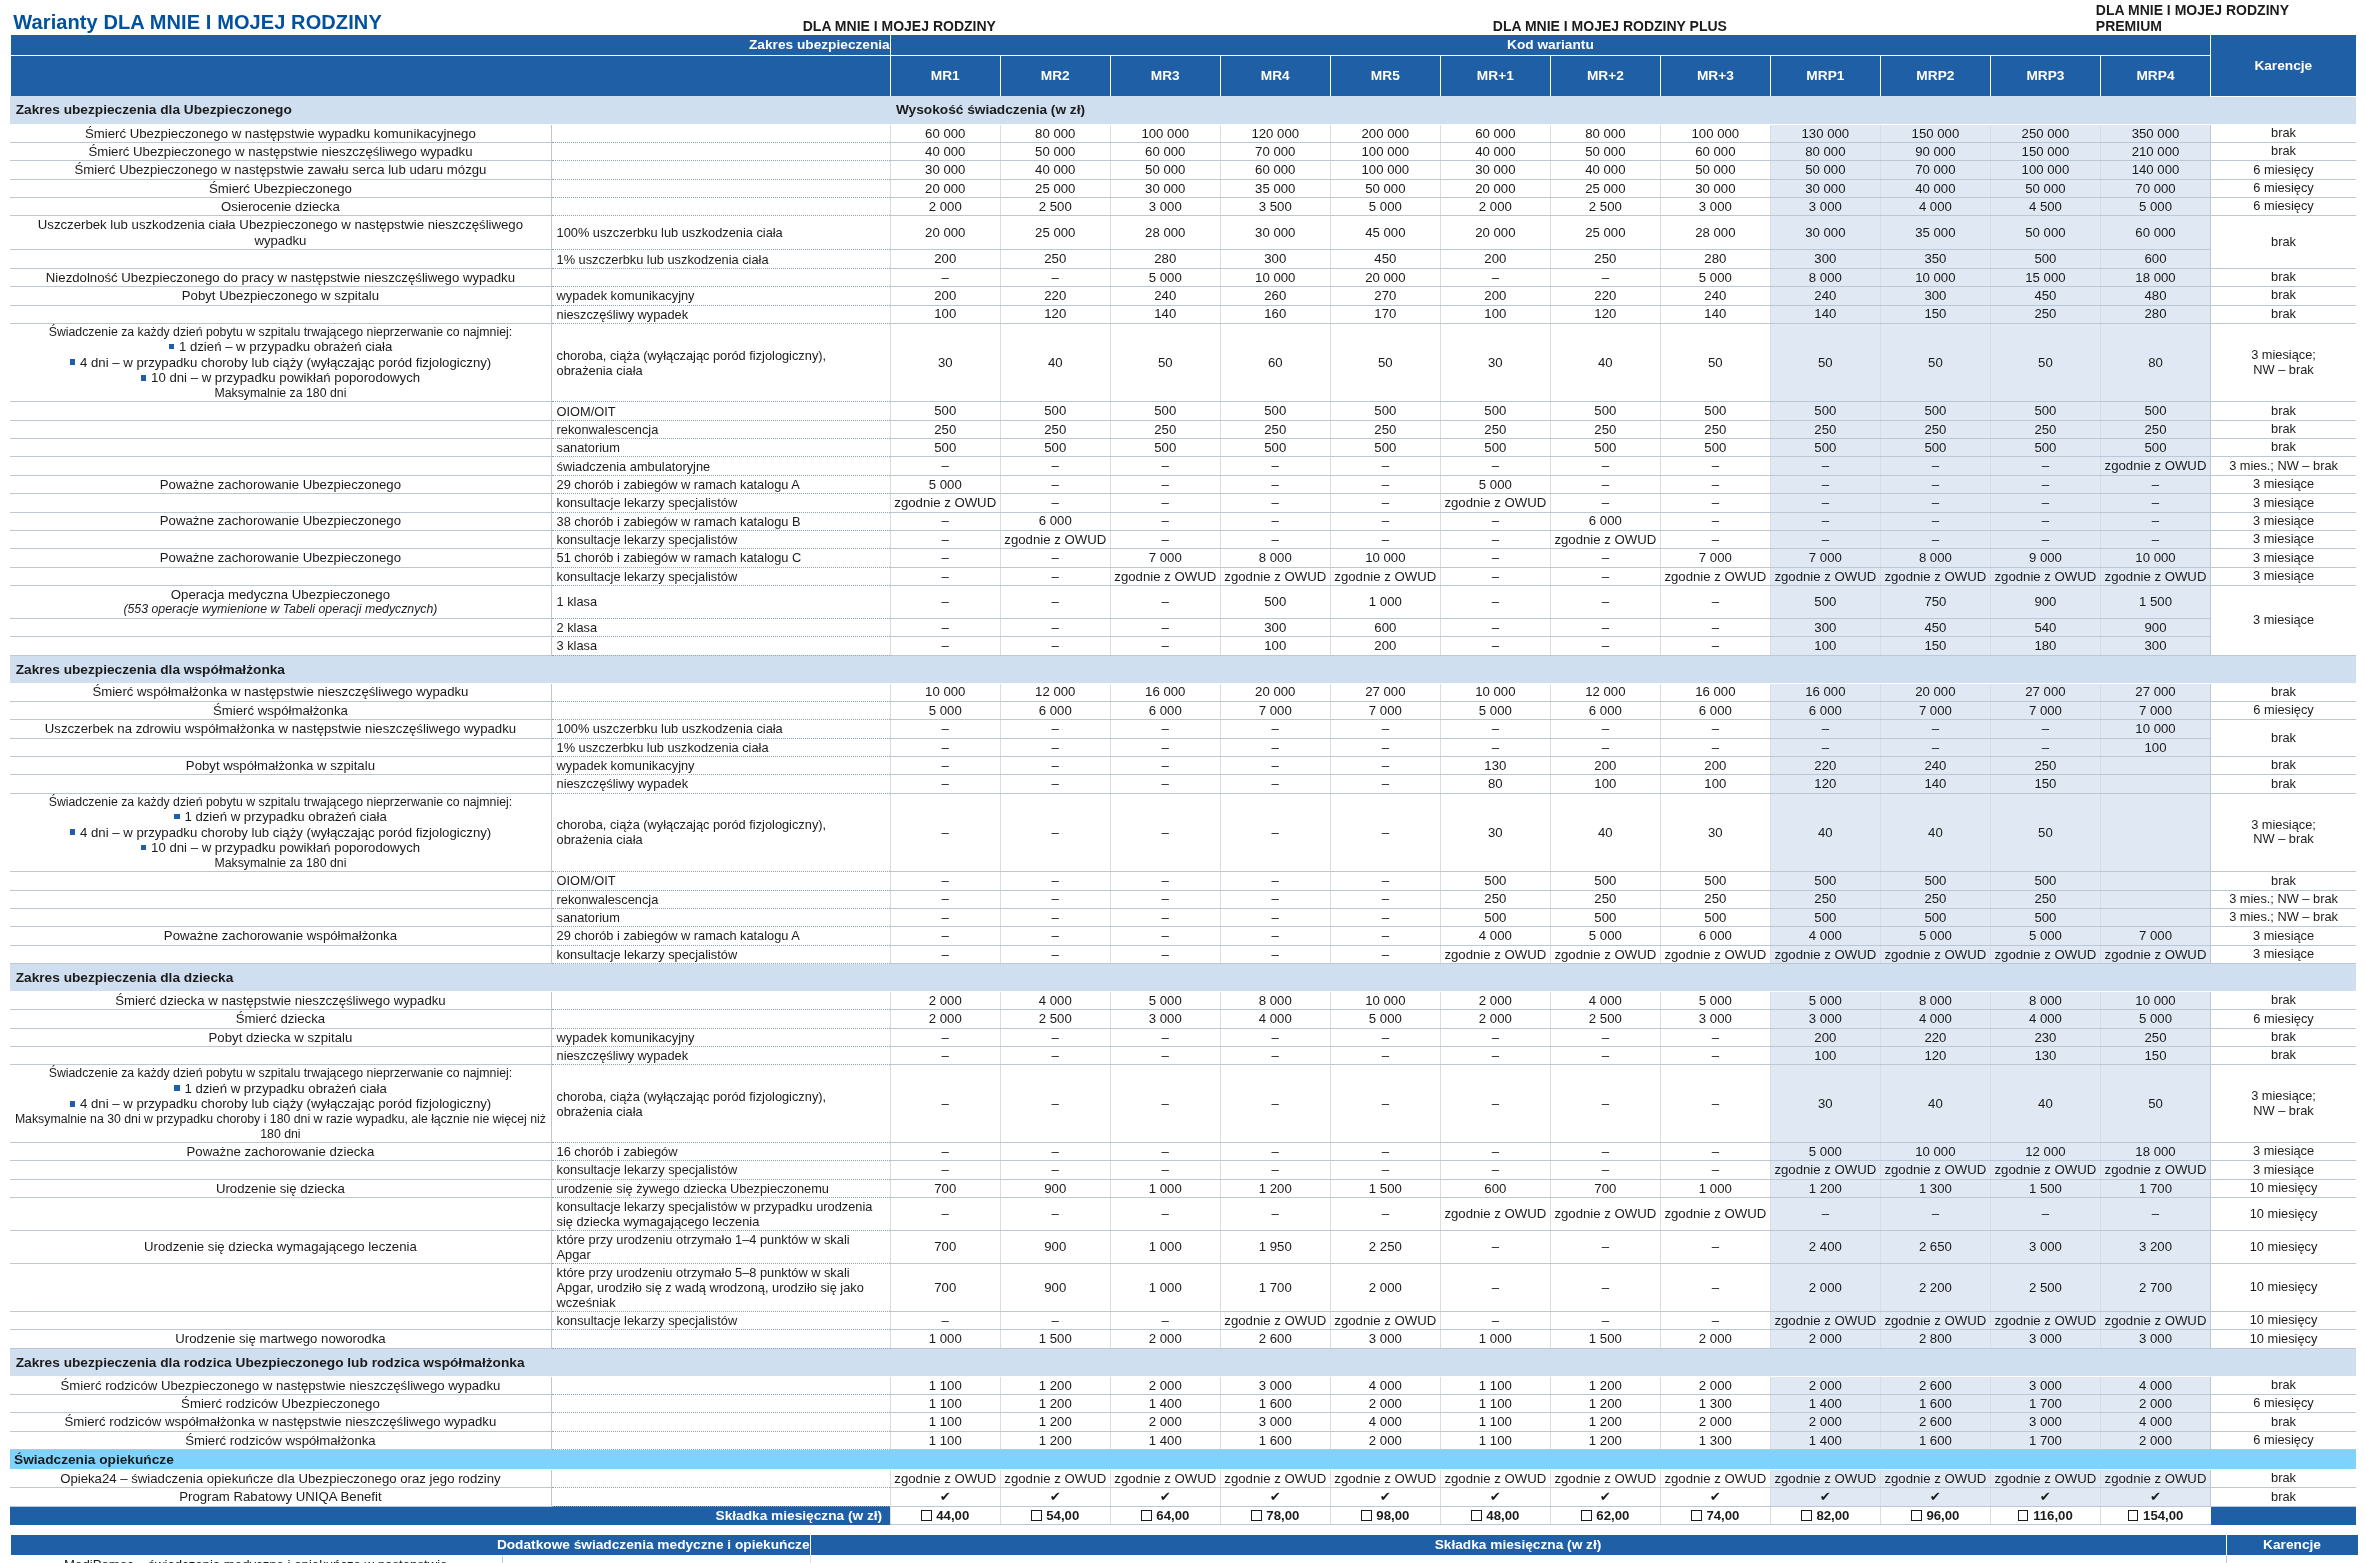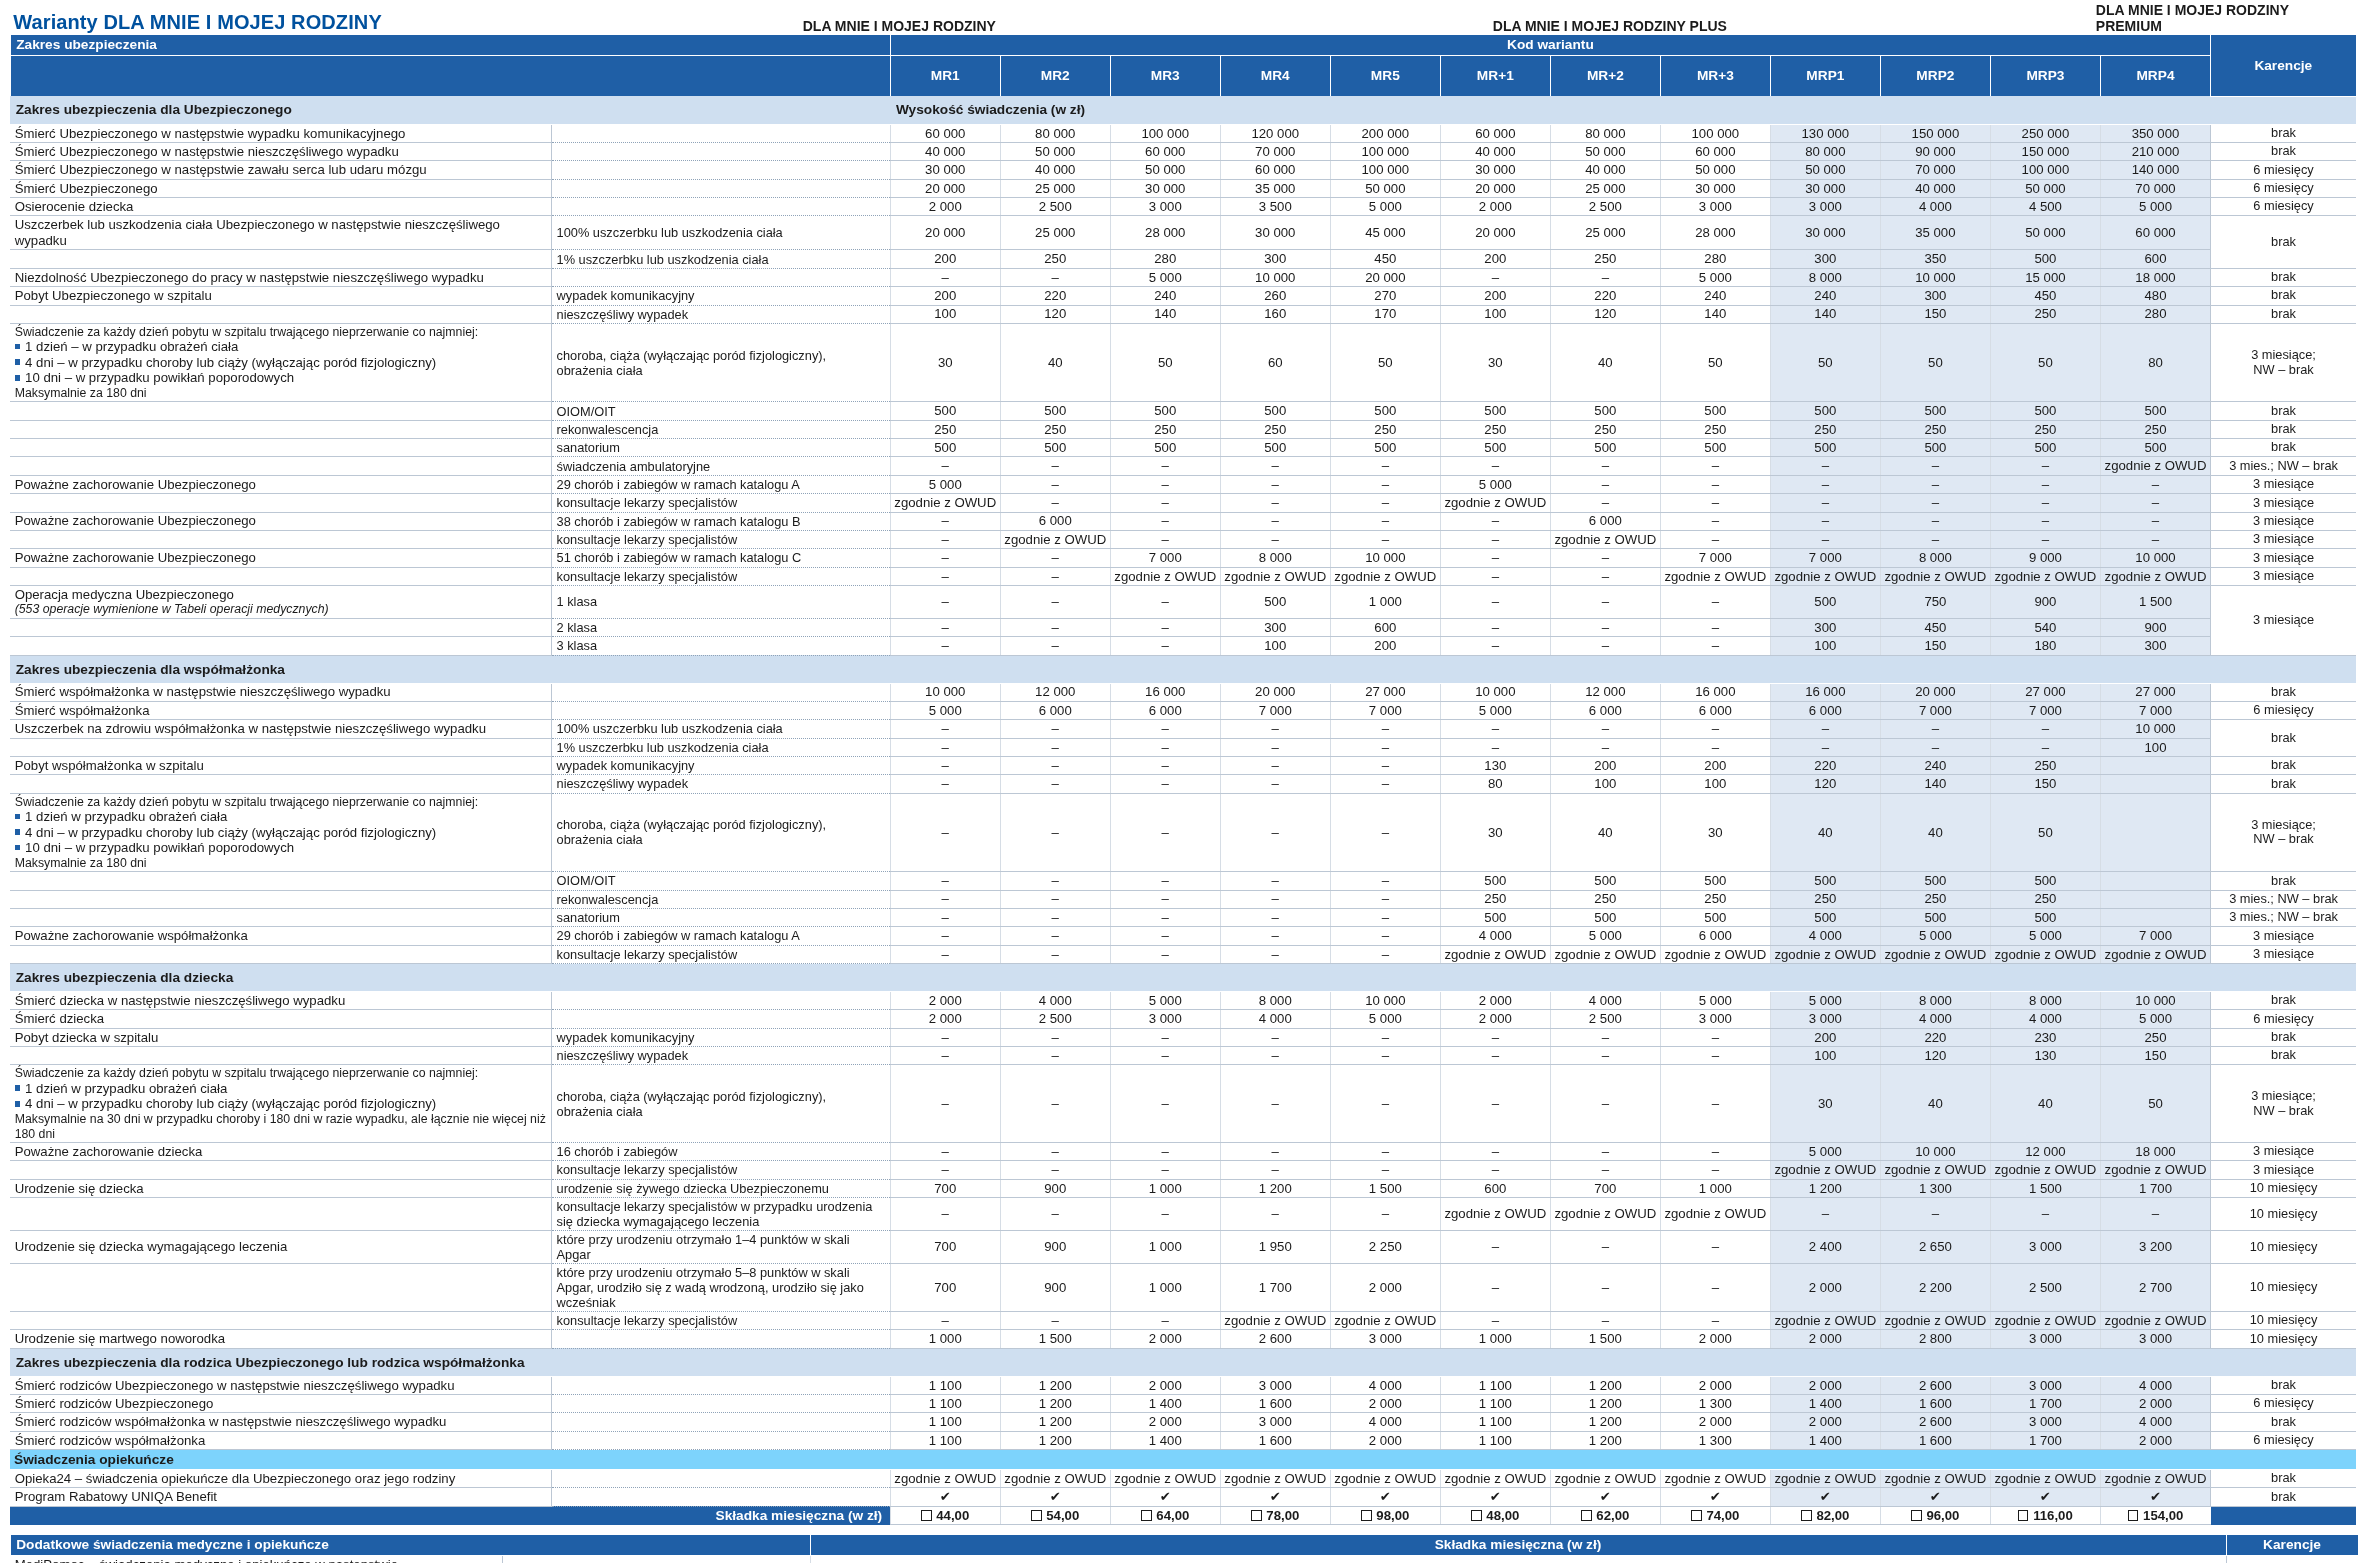--- a/index.html
+++ b/index.html
@@ -25,37 +25,37 @@
   .grp2 { width:584px; }
   .grp3 { width:auto;padding-left:24px; }
 
   table { border-collapse: collapse; table-layout: fixed; width: 2347px; }
   td, th { padding:0; }
 
   .bluehead {
     background:#1f5fa6; color:#fff; font-weight:bold; font-size:13.7px;
     border:0.9px solid #ffffff; text-align:center; height:21px;
   }
-  .bluehead.left { text-align:left; padding-left:5.7px; }
+  .bluehead.left { text-align:right; padding-left:5.7px; }
   .colhead {
     background:#1f5fa6; color:#fff; font-weight:bold; font-size:13.7px;
     text-align:center; border-left:0.9px solid #fff; border-right:0.9px solid #fff;
     height:41px;
   }
   .sectionbar {
     background:#cfdff0; font-weight:bold; font-size:13.7px; text-align:left;
     padding-left:5.7px; height:28px; border-bottom:0.9px solid #ffffff;
   }
   .sectionbar2 {
     background:#7dd3fc; font-weight:bold; font-size:13.7px; text-align:left;
     padding-left:4px; height:20px; border-bottom:0.9px solid #ffffff;
   }
 
   td.lbl {
-    text-align:left; padding:0.9px 4.7px; font-size:13.2px; line-height:1.18;
+    text-align:center; padding:0.9px 4.7px; font-size:13.2px; line-height:1.18;
     border-bottom:0.9px solid #bcc7d4;
   }
   td.sub {
     text-align:left; padding:0.9px 4.7px; font-size:12.8px; line-height:1.18;
     border-bottom:0.9px dotted #8fa3b8; border-left:0.9px solid #bcc7d4;
   }
   td.val {
     text-align:center; font-size:13.2px; border-bottom:0.9px solid #bcc7d4;
     border-left:0.9px solid #d6dde5; line-height:1.18; padding:0.9px 1.9px;
   }

